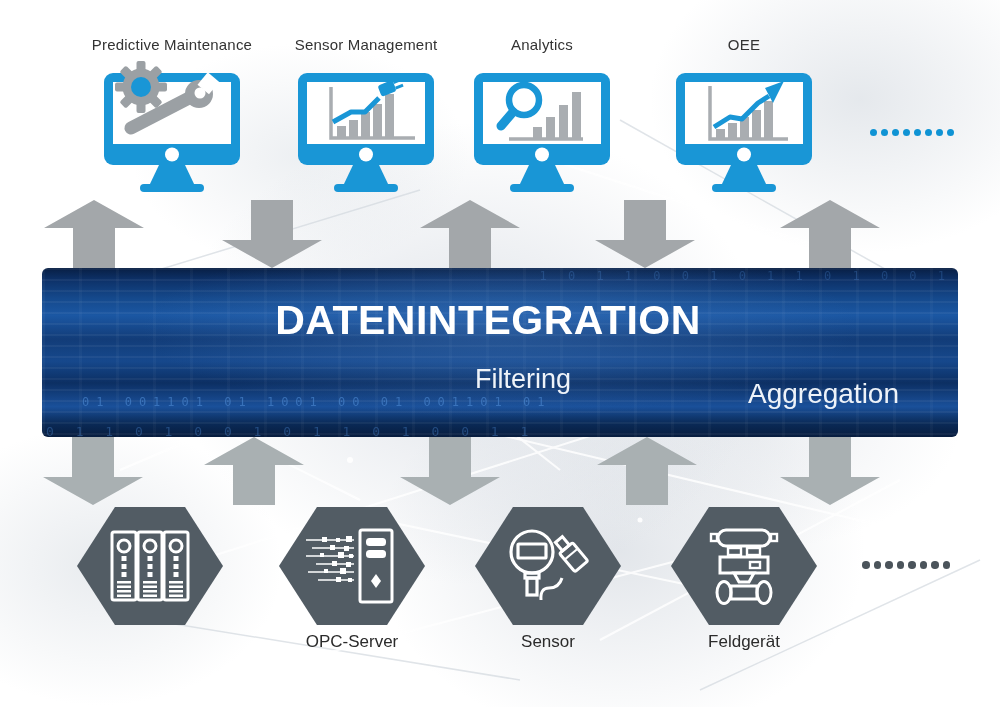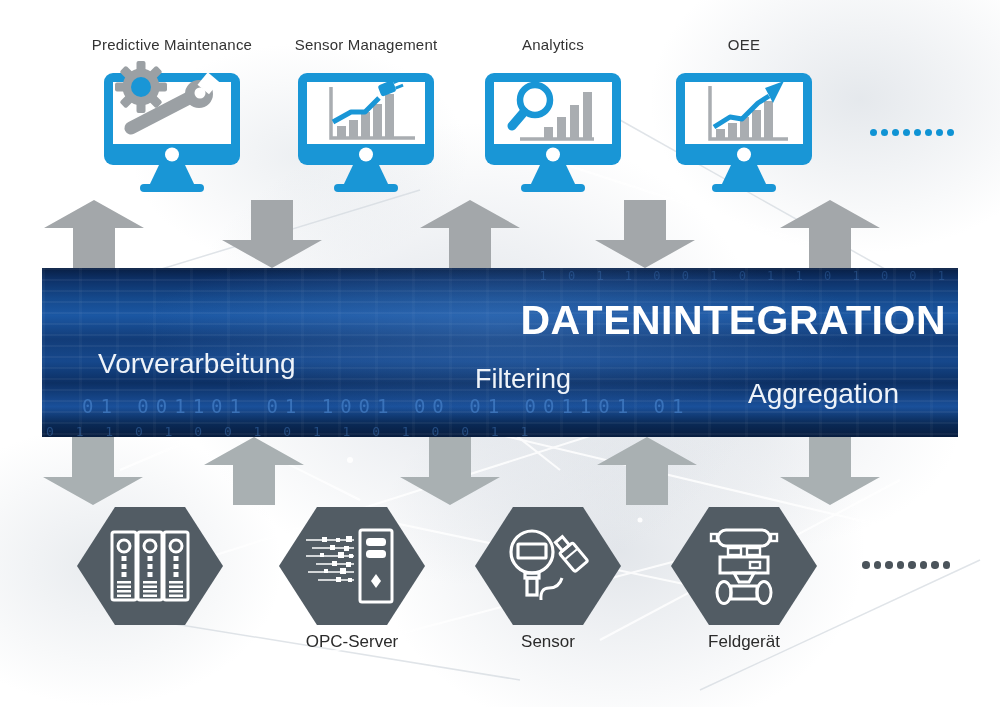--- a/index.html
+++ b/index.html
@@ -24,32 +24,32 @@
   .arrow.down{clip-path:polygon(50% 100%,100% 59%,71% 59%,71% 0,29% 0,29% 59%,0 59%);}
   .arrow.top-row{background:#a3a7aa;}
   .arrow.bottom-row{background:#a9b0b2;}
   
   .band{position:absolute;left:42px;top:268px;width:916px;height:169px;overflow:hidden;
     background:
       radial-gradient(480px 120px at 50% 35%, rgba(80,135,205,.35), rgba(0,0,0,0) 75%),
       repeating-linear-gradient(180deg, rgba(255,255,255,.05) 0 2px, rgba(0,0,0,0) 2px 11px),
       repeating-linear-gradient(90deg, rgba(255,255,255,.03) 0 3px, rgba(0,0,0,0) 3px 37px),
       linear-gradient(180deg,#081f44 0%,#0d3168 7%,#15498c 18%,#1b57a3 28%,#123c78 42%,
-                      #16488c 55%,#0c2f63 68%,#1a509a 82%,#0a2a57 92%,#071c3e 100%);}
-  .band-title{position:absolute;top:29px;left:0;width:100%;text-align:right;
+                      #16488c 55%,#0c2f63 68%,#1a509a 82%,#0a2a57 92%,#071c3e 100%); border-radius: 6px;}
+  .band-title{position:absolute;top:29px;left:0;width:100%;text-align:center;
     transform:translateX(-12px);color:#fff;font-size:41px;font-weight:700;letter-spacing:.5px;}
   .band-fn{position:absolute;color:#eef3f9;font-size:28px;font-weight:400;white-space:nowrap;}
   .fn-0{left:56px;top:80px;}
   .fn-1{left:413px;top:96px;font-size:27px;margin-left:20px;}
   .fn-2{left:706px;top:70px;margin-top:40px;}
   .binary{position:absolute;white-space:nowrap;font-family:"DejaVu Sans Mono",monospace;
     color:#4a86cf;letter-spacing:7px;}
   .bin-0{top:1px;right:6px;font-size:12px;opacity:.30;}
   .bin-1{top:110px;left:4px;width:100%;font-size:13px;opacity:.40;margin-top:46px;}
-  .bin-2{top:127px;left:40px;width:100%;font-size:19px;opacity:.65;}
+  .bin-2{top:127px;left:40px;width:100%;font-size:12px;opacity:.65;}
   .bin-3{top:146px;left:0;width:100%;font-size:15px;opacity:.85;}
   
   .hex{position:absolute;top:507px;width:146px;height:118px;background:#525c64;
     clip-path:polygon(26% 0,74% 0,100% 50%,74% 100%,26% 100%,0 50%);
     display:flex;align-items:center;justify-content:center;}
   .hex svg{display:block;}
   .hex-label{position:absolute;top:632px;width:146px;text-align:center;
     font-size:17px;color:#2b2b2b;}
   
   .dots{position:absolute;display:flex;gap:4px;align-items:center;}
@@ -133,21 +133,21 @@
       </g>
       <polyline points="42,55 60,45 74,45 88,31" fill="none" stroke="#1996d6" stroke-width="5" stroke-linejoin="round"></polyline>
       <g transform="rotate(-22 97 21)" fill="#1996d6">
         <rect x="88" y="15" width="16" height="12" rx="3"></rect>
         <rect x="104" y="16.5" width="8" height="3"></rect>
           <rect x="104" y="22.5" width="8" height="3"></rect>
       </g>
     </svg>
   </div>
 
-  <div class="app" style="left:443px">
+  <div class="app" style="left:432px">
     <div class="app-label">Analytics</div>
     <svg width="150" height="128" viewBox="0 0 150 128">
       <rect x="7" y="6" width="136" height="92" rx="9" fill="#1996d6"></rect>
       <rect x="16" y="15" width="118" height="62" fill="#fff"></rect>
       <circle cx="75" cy="87.5" r="7" fill="#fff"></circle>
       <polygon points="62,98 88,98 98,119 52,119" fill="#1996d6"></polygon>
       <rect x="43" y="117" width="64" height="8" rx="4" fill="#1996d6"></rect>
       <line x1="42" y1="72" x2="116" y2="72" stroke="#a9adb1" stroke-width="3.5"></line>
       <g fill="#a9adb1">
         <rect x="66" y="60" width="9" height="12"></rect>
@@ -185,21 +185,20 @@
   <div class="arrow down top-row" style="left:222px;top:200px"></div>
   <div class="arrow up top-row" style="left:420px;top:200px"></div>
   <div class="arrow down top-row" style="left:595px;top:200px"></div>
   <div class="arrow up top-row" style="left:780px;top:200px"></div>
 
   <div class="band">
     <div class="binary bin-0">1 0 1 1 0 0 1 0 1 1 0 1 0 0 1</div>
     <div class="binary bin-1">0 1 1 0 1 0 0 1 0 1 1 0 1 0 0 1 1</div>
     <div class="binary bin-2">01 001101 01 1001 00 01 001101 01</div>
     <div class="band-title">DATENINTEGRATION</div>
-    <div class="band-fn fn-0">Vorverarbeitung</div>
     <div class="band-fn fn-1">Filtering</div>
     <div class="band-fn fn-2">Aggregation</div>
   </div>
 
   <div class="arrow down bottom-row" style="left:43px;top:437px"></div>
   <div class="arrow up bottom-row" style="left:204px;top:437px"></div>
   <div class="arrow down bottom-row" style="left:400px;top:437px"></div>
   <div class="arrow up bottom-row" style="left:597px;top:437px"></div>
   <div class="arrow down bottom-row" style="left:780px;top:437px"></div>
 

